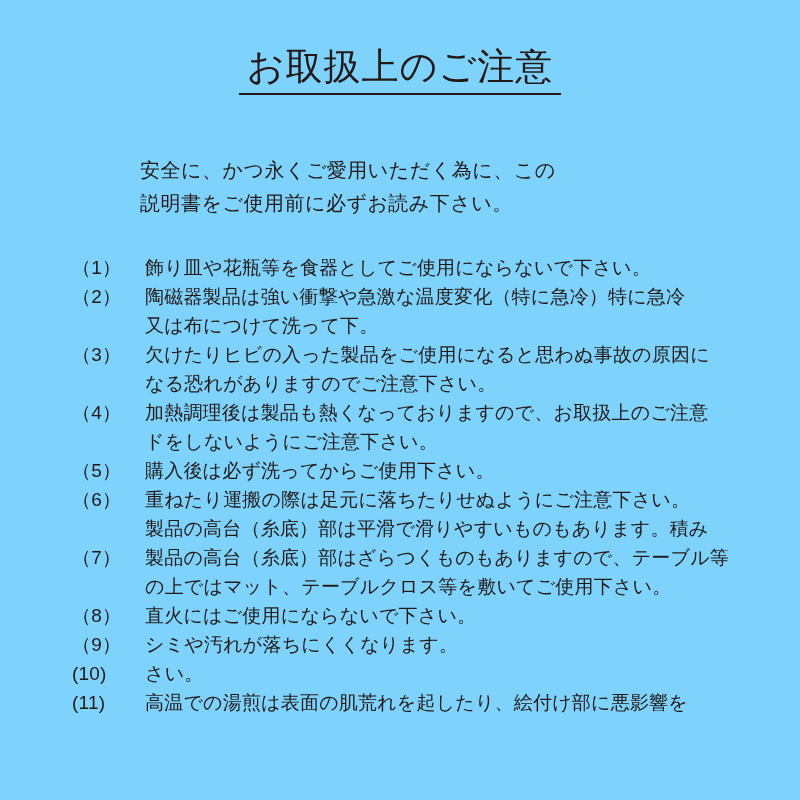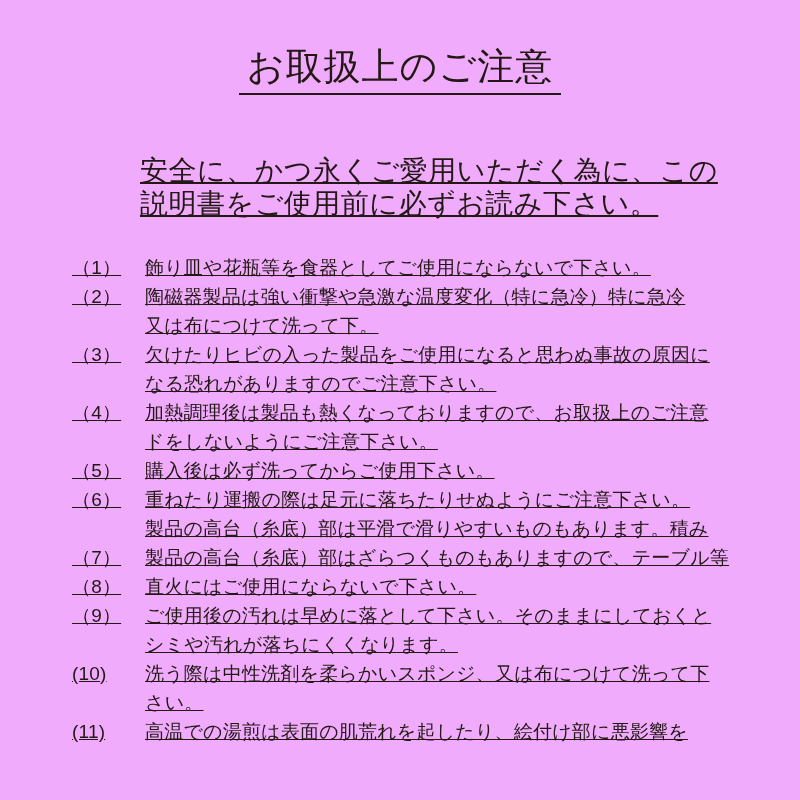--- a/index.html
+++ b/index.html
@@ -6,40 +6,39 @@
     margin: 0;
     padding: 0;
     background: #ffffff;
     font-family: "Liberation Sans", "DejaVu Sans", sans-serif;
     color: #231815;
   }
   .page {
     position: relative;
     width: 800px;
     height: 800px;
-    background: #f0abfc;
+    background: #7dd3fc;
     overflow: hidden;
-    text-decoration: underline;
   }
   .title-wrap {
     text-align: center;
     padding-top: 20px;
   }
   .page-title {
     display: inline-block;
     font-size: 37px;
     font-weight: 500;
     letter-spacing: 1px;
     line-height: 1.2;
     padding: 0 8px 4px 8px;
     border-bottom: 2px solid #231815;
   }
   .intro {
     margin: 34px 0 0 140px;
-    font-size: 28px;
+    font-size: 20px;
     line-height: 33px;
     letter-spacing: 0.5px;
   }
   .intro-line { white-space: nowrap; }
   .notice-list {
     margin-top: 33px;
   }
   .notice-item {
     display: flex;
     align-items: flex-start;
@@ -115,42 +114,41 @@
       <div class="item-body">
         <div class="item-line">重ねたり運搬の際は足元に落ちたりせぬようにご注意下さい。</div>
         <div class="item-line">製品の高台（糸底）部は平滑で滑りやすいものもあります。積み</div>
       </div>
     </div>
 
     <div class="notice-item">
       <div class="item-number">（7）</div>
       <div class="item-body">
         <div class="item-line">製品の高台（糸底）部はざらつくものもありますので、テーブル等</div>
+        <div class="item-line">の上ではマット、テーブルクロス等を敷いてご使用下さい。</div>
       </div>
     </div>
 
     <div class="notice-item">
       <div class="item-number">（8）</div>
       <div class="item-body">
         <div class="item-line">直火にはご使用にならないで下さい。</div>
       </div>
     </div>
 
     <div class="notice-item">
       <div class="item-number">（9）</div>
       <div class="item-body">
-        <div class="item-line">ご使用後の汚れは早めに落として下さい。そのままにしておくと</div>
         <div class="item-line">シミや汚れが落ちにくくなります。</div>
       </div>
     </div>
 
     <div class="notice-item">
       <div class="item-number">(10)</div>
       <div class="item-body">
-        <div class="item-line">洗う際は中性洗剤を柔らかいスポンジ、又は布につけて洗って下</div>
         <div class="item-line">さい。</div>
       </div>
     </div>
 
     <div class="notice-item">
       <div class="item-number">(11)</div>
       <div class="item-body">
         <div class="item-line">高温での湯煎は表面の肌荒れを起したり、絵付け部に悪影響を</div>
 
       </div>

